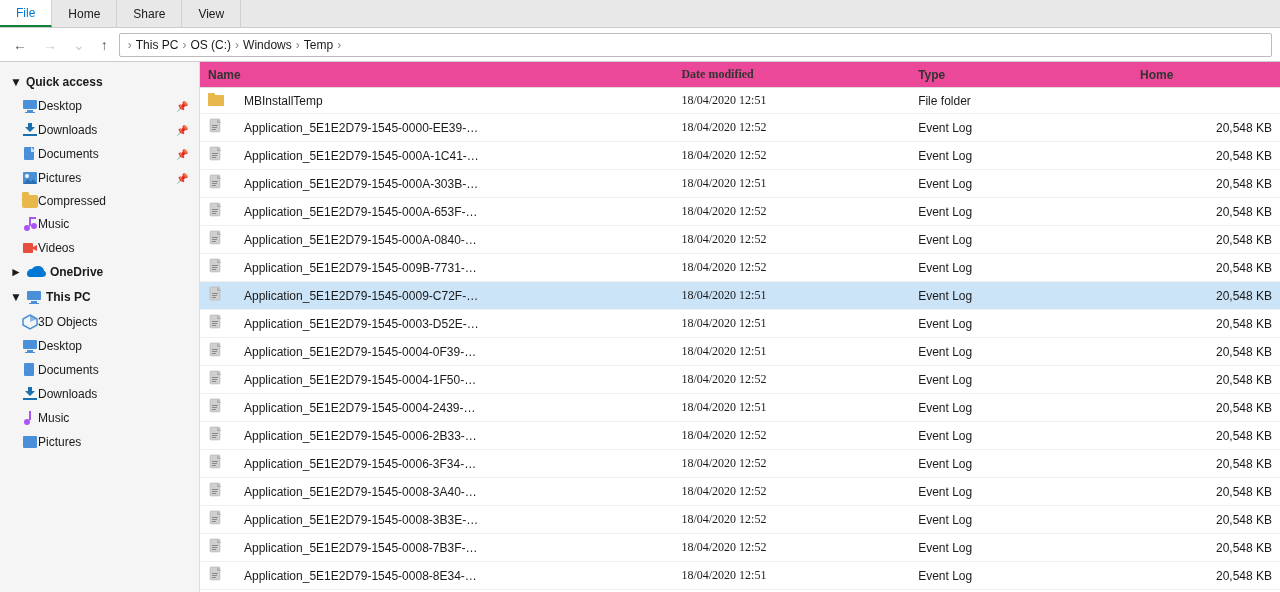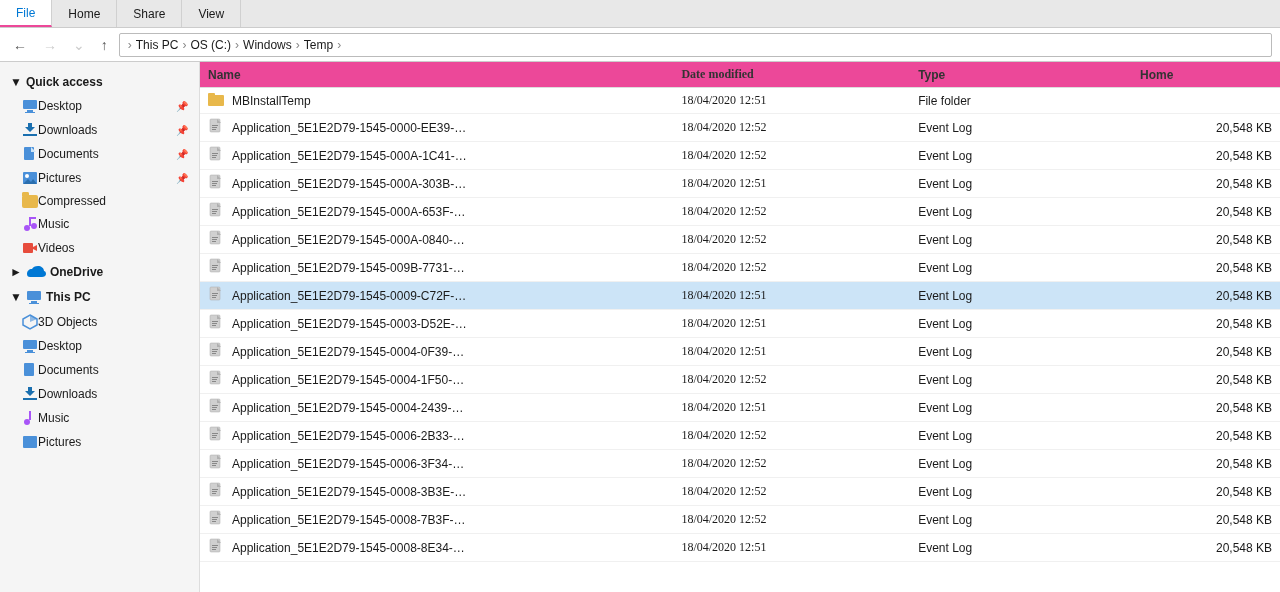--- a/index.html
+++ b/index.html
@@ -24,21 +24,21 @@
     .ribbon-tab {
       padding: 6px 16px;
       font-size: 12px;
       cursor: pointer;
       display: flex;
       align-items: center;
       border-right: 1px solid #d0d0d0;
     }
     .ribbon-tab.active {
       background: #fff;
-      border-bottom: 2px solid #ec4899;
+      border-bottom: 2px solid #15803d;
       color: #0078d4;
     }
 
     
     .address-bar {
       background: #fff;
       border-bottom: 1px solid #ccc;
       height: 34px;
       display: flex;
       align-items: center;
@@ -154,21 +154,21 @@
       padding: 4px 8px;
       font-size: 12px;
       color: #1a1a1a;
       white-space: nowrap;
       overflow: hidden;
       text-overflow: ellipsis;
     }
     .file-name-cell {
       display: flex;
       align-items: center;
-      gap: 8px;
+      gap: 20px;
     }
     .col-name { width: 320px; }
     .col-date { width: 160px; font-family: Liberation Serif, serif; }
     .col-type { width: 150px; }
     .col-size { width: 100px; text-align: right; }
 
     
     .icon-folder {
       width: 16px; height: 16px;
       display: inline-block;
@@ -622,20 +622,37 @@
           <tr>
             <td class="col-name">
               <div class="file-name-cell">
                 <span><svg width="16" height="16" viewBox="0 0 16 16">
                     <rect x="2" y="1" width="10" height="13" rx="1" fill="#d0d0d0" stroke="#aaa" stroke-width="0.5"></rect>
                     <polygon points="9,1 13,5 9,5" fill="#b0b0b0"></polygon>
                     <rect x="4" y="7" width="6" height="1" fill="#888"></rect>
                     <rect x="4" y="9" width="5" height="1" fill="#888"></rect>
                     <rect x="4" y="11" width="4" height="1" fill="#888"></rect>
                   </svg></span>
+                <span>Application_5E1E2D79-1545-0008-3A40-…</span>
+              </div>
+            </td>
+            <td class="col-date">18/04/2020 12:52</td>
+            <td class="col-type">Event Log</td>
+            <td class="col-size">20,548 KB</td>
+          </tr>
+          <tr>
+            <td class="col-name">
+              <div class="file-name-cell">
+                <span><svg width="16" height="16" viewBox="0 0 16 16">
+                    <rect x="2" y="1" width="10" height="13" rx="1" fill="#d0d0d0" stroke="#aaa" stroke-width="0.5"></rect>
+                    <polygon points="9,1 13,5 9,5" fill="#b0b0b0"></polygon>
+                    <rect x="4" y="7" width="6" height="1" fill="#888"></rect>
+                    <rect x="4" y="9" width="5" height="1" fill="#888"></rect>
+                    <rect x="4" y="11" width="4" height="1" fill="#888"></rect>
+                  </svg></span>
                 <span>Application_5E1E2D79-1545-0008-3B3E-…</span>
               </div>
             </td>
             <td class="col-date">18/04/2020 12:52</td>
             <td class="col-type">Event Log</td>
             <td class="col-size">20,548 KB</td>
           </tr>
           <tr>
             <td class="col-name">
               <div class="file-name-cell">

